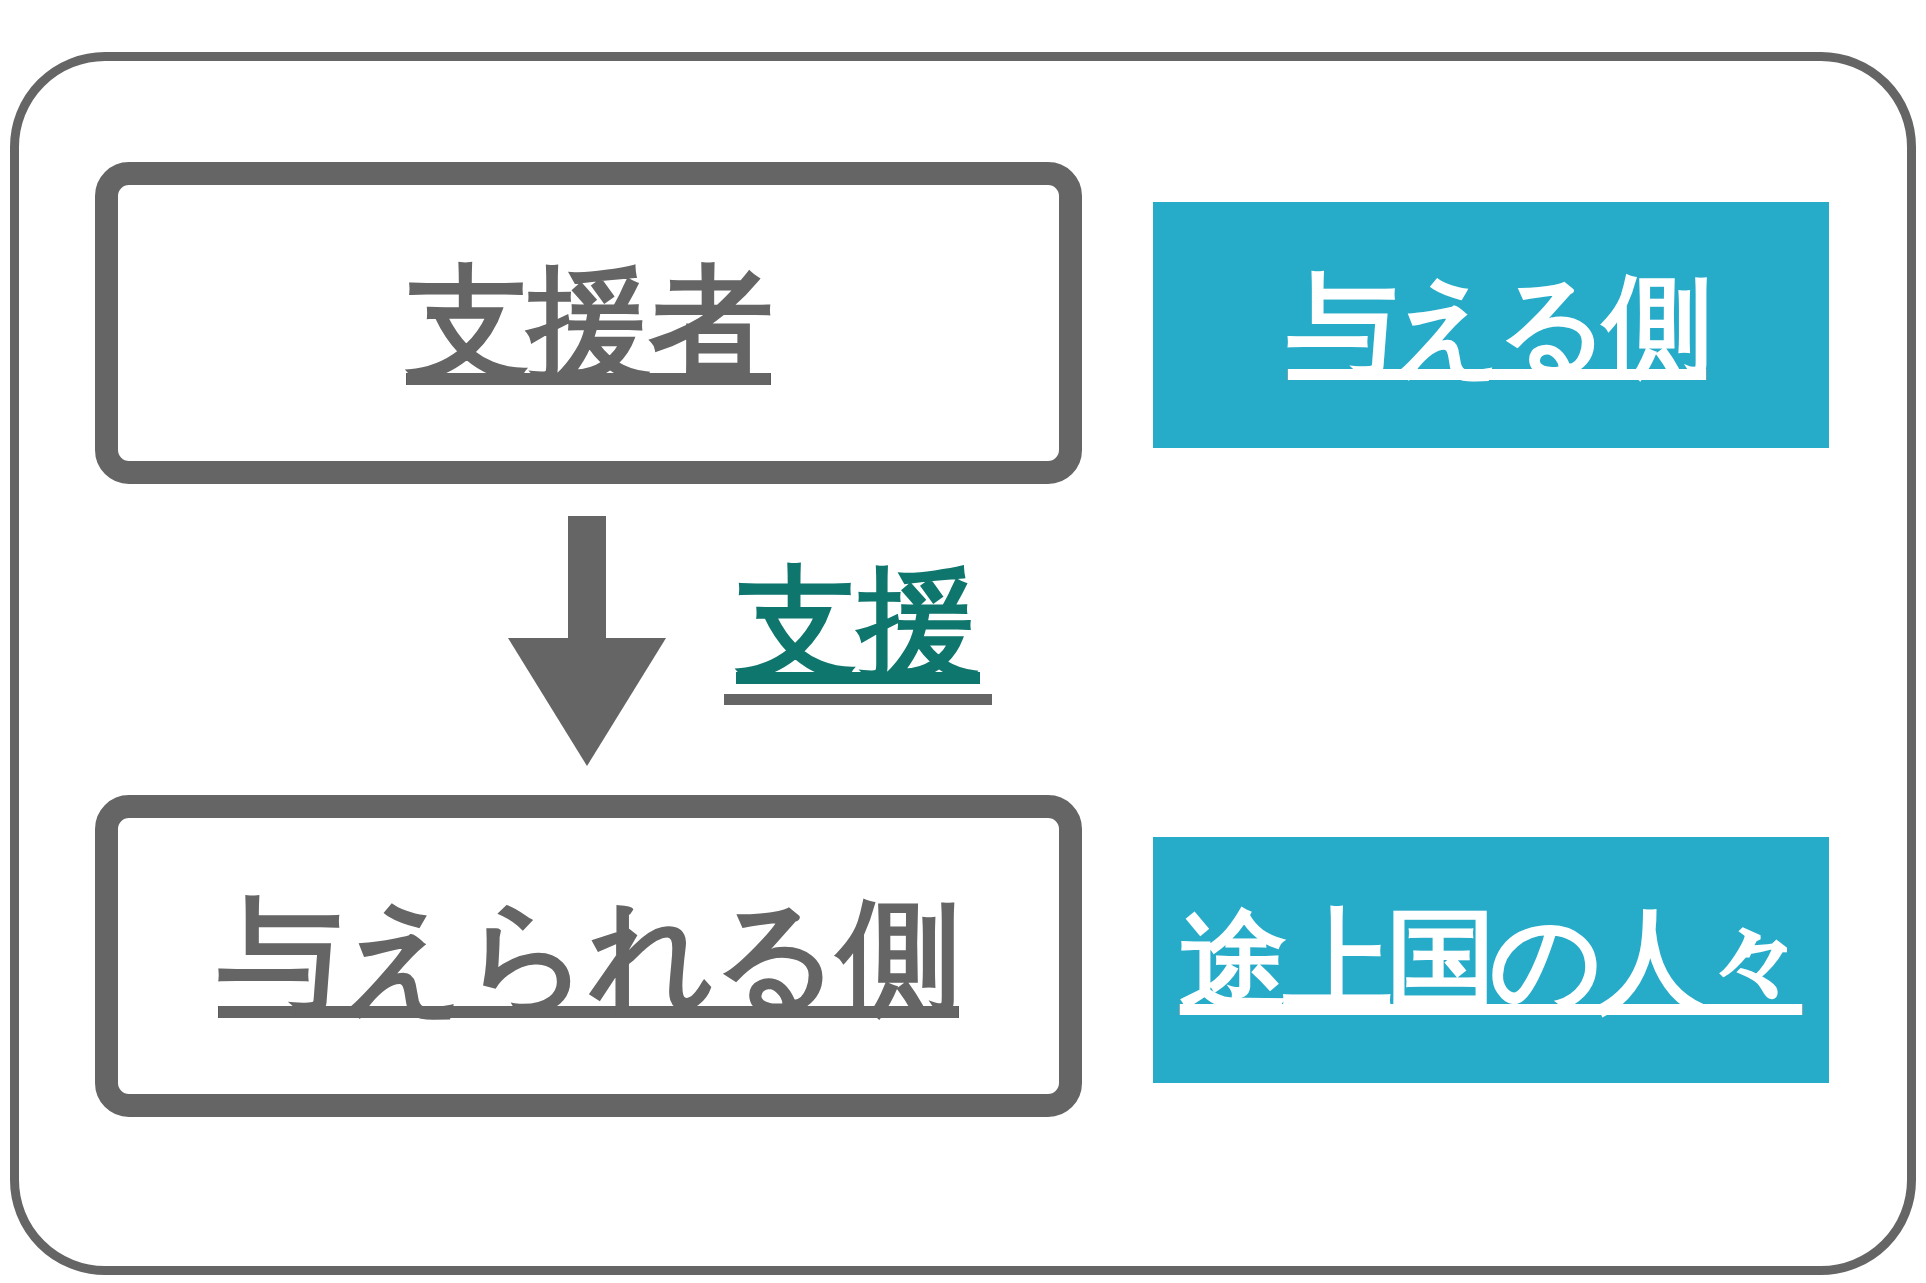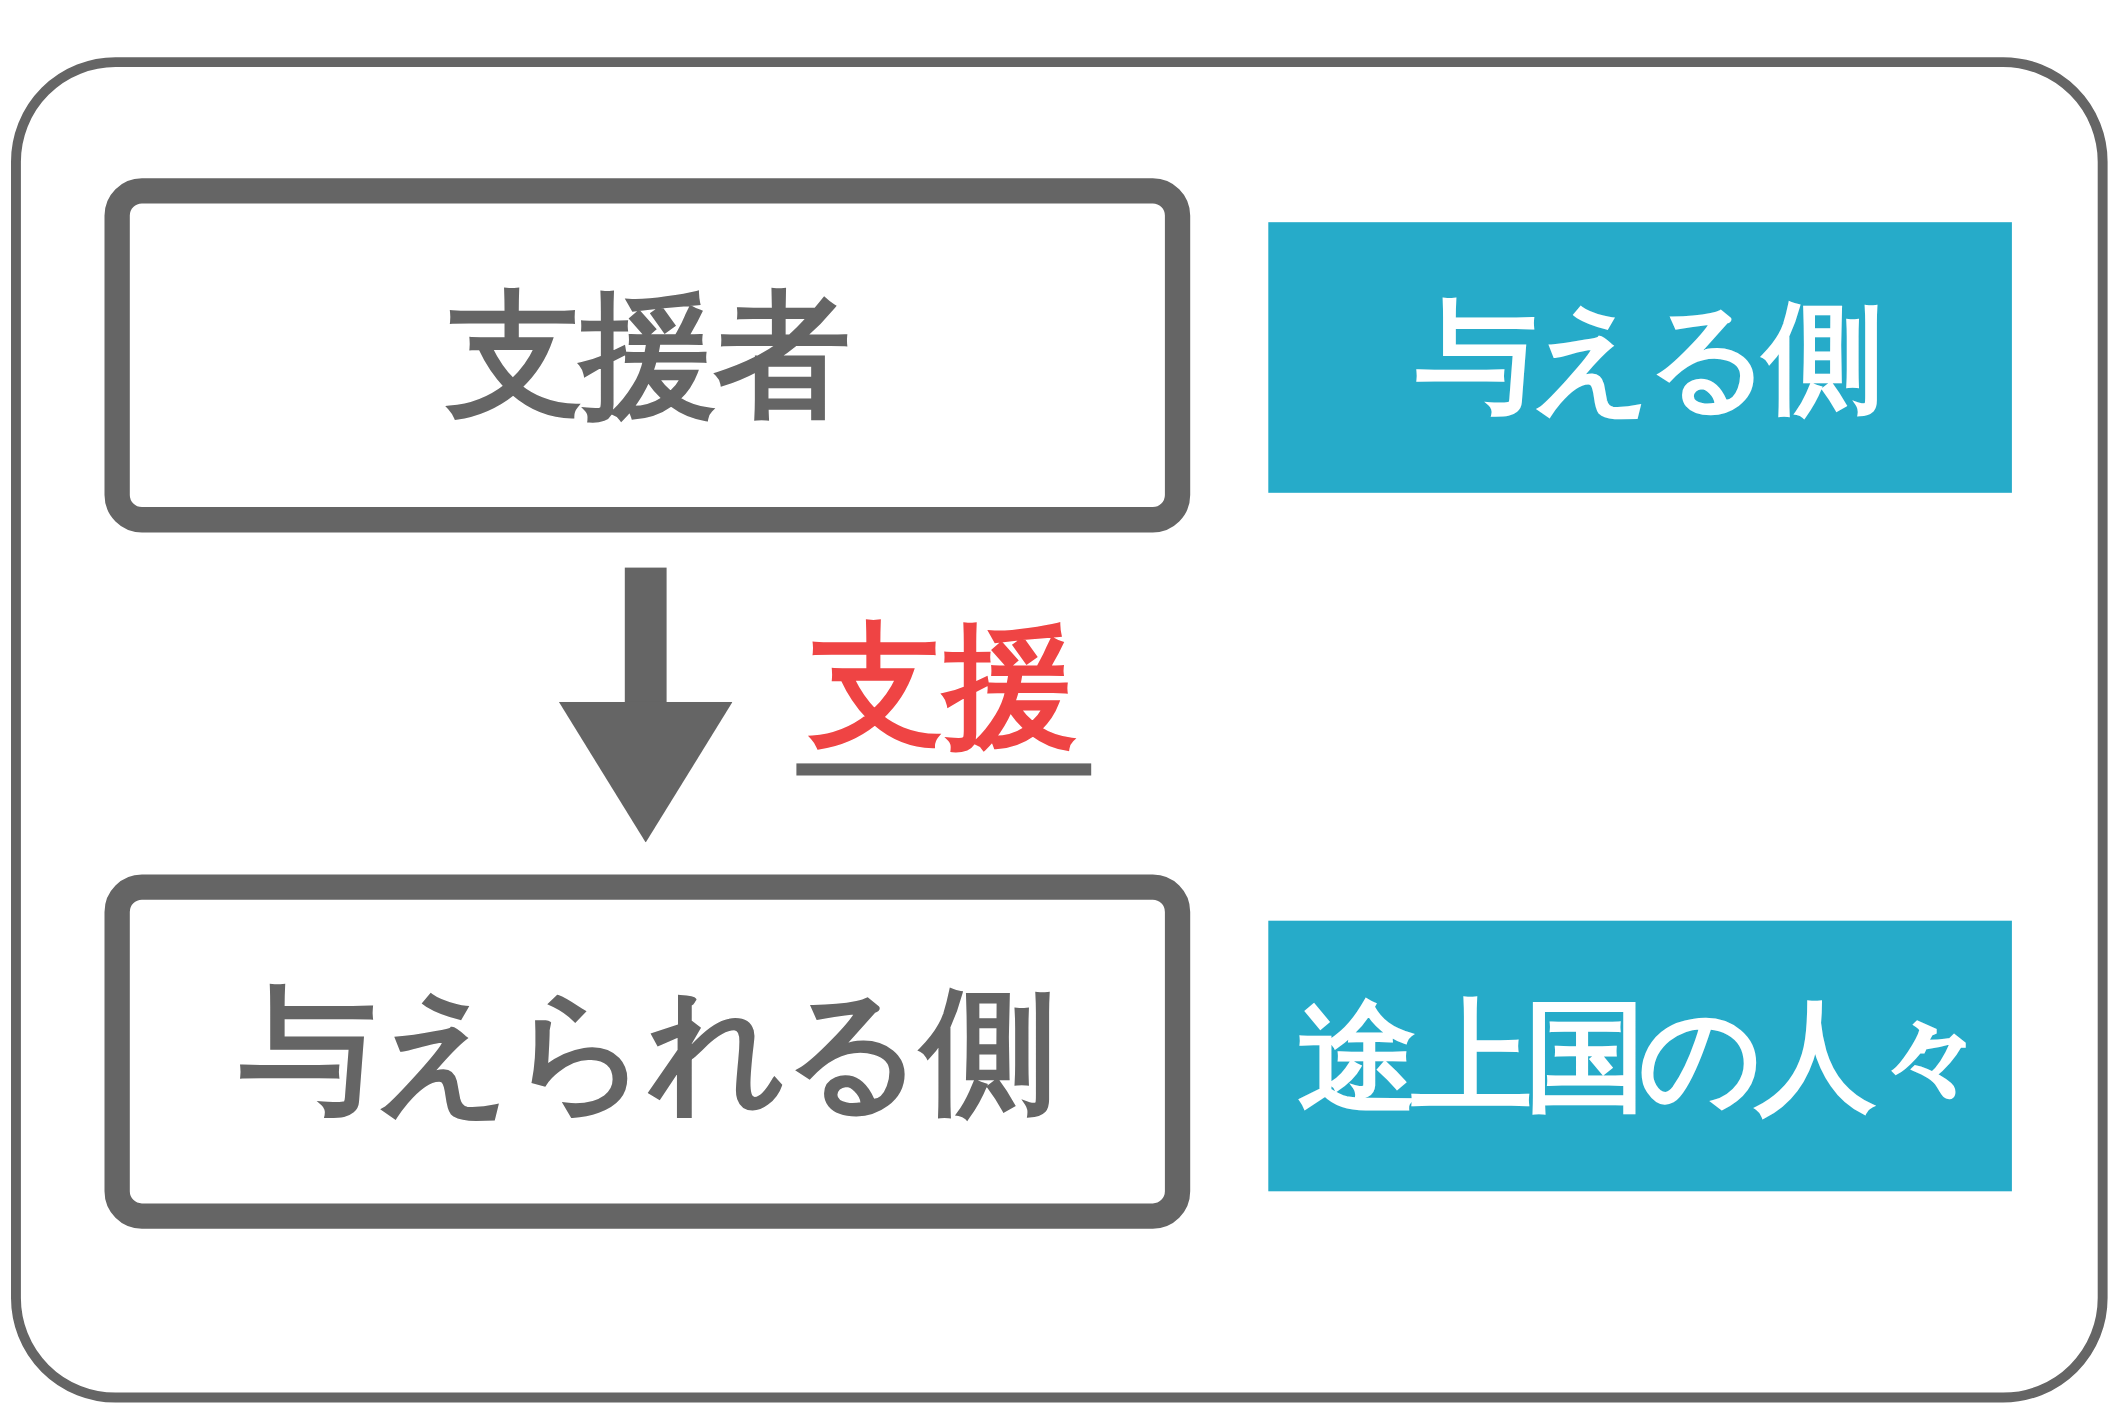--- a/index.html
+++ b/index.html
@@ -1,15 +1,15 @@
 <!DOCTYPE html>
 <html><head>
 <meta charset="utf-8">
 <style>
-  * { box-sizing: border-box; margin: 0; padding: 0; }
+  * { box-sizing: border-box; margin: 0; padding: 0; text-decoration: underline; }
   html, body { background: #ffffff; }
   body {
     font-family: "DejaVu Sans", sans-serif;
     width: 1926px;
     height: 1283px;
     position: relative;
     overflow: hidden;
   }
   .canvas {
     position: absolute;
@@ -75,21 +75,21 @@
     position: absolute;
     left: 508px; top: 638px;
     width: 158px; height: 128px;
     background: #656565;
     clip-path: polygon(0 0, 100% 0, 50% 100%);
   }
   .arrow-label {
     position: absolute;
     left: 724px; top: 556px;
     display: inline-block;
-    color: #ef4444;
+    color: #0f766e;
     font-weight: bold;
     font-size: 122px;
     line-height: 1;
     letter-spacing: 0;
     padding: 6px 12px 10px 12px;
     border-bottom: 11px solid #656565;
     white-space: nowrap;
   }
 </style>
 </head>

